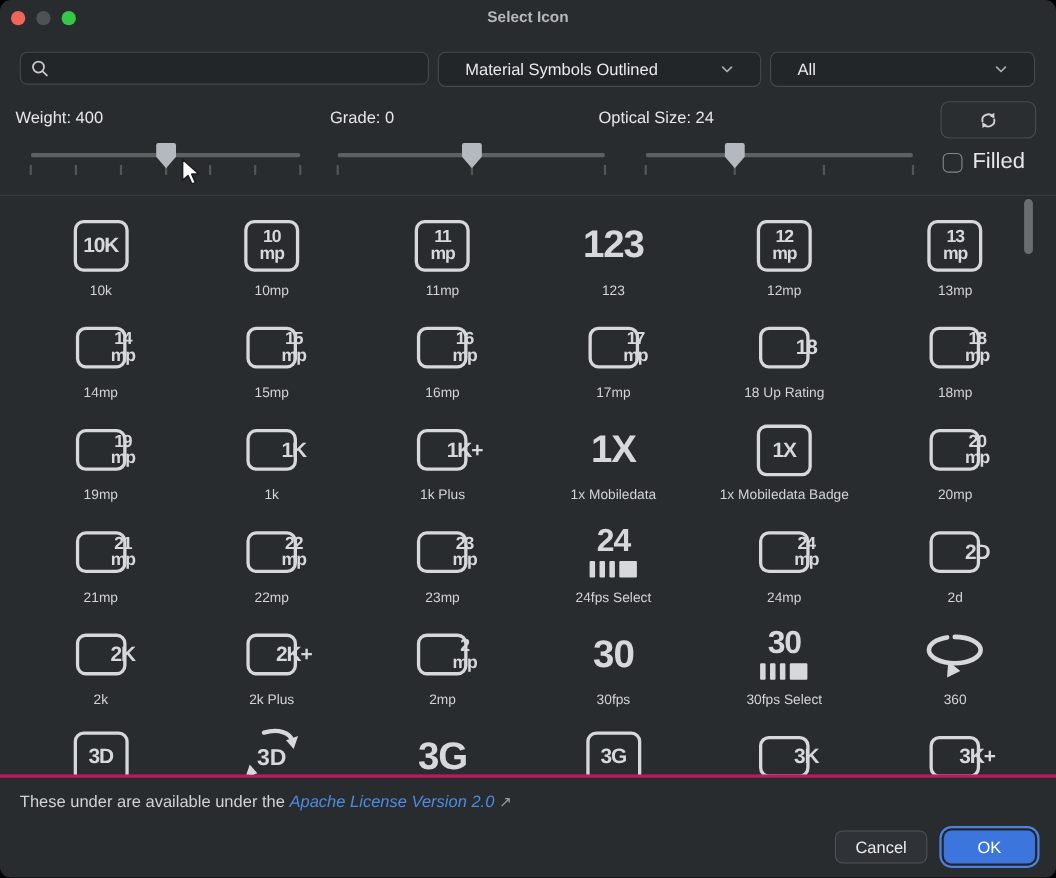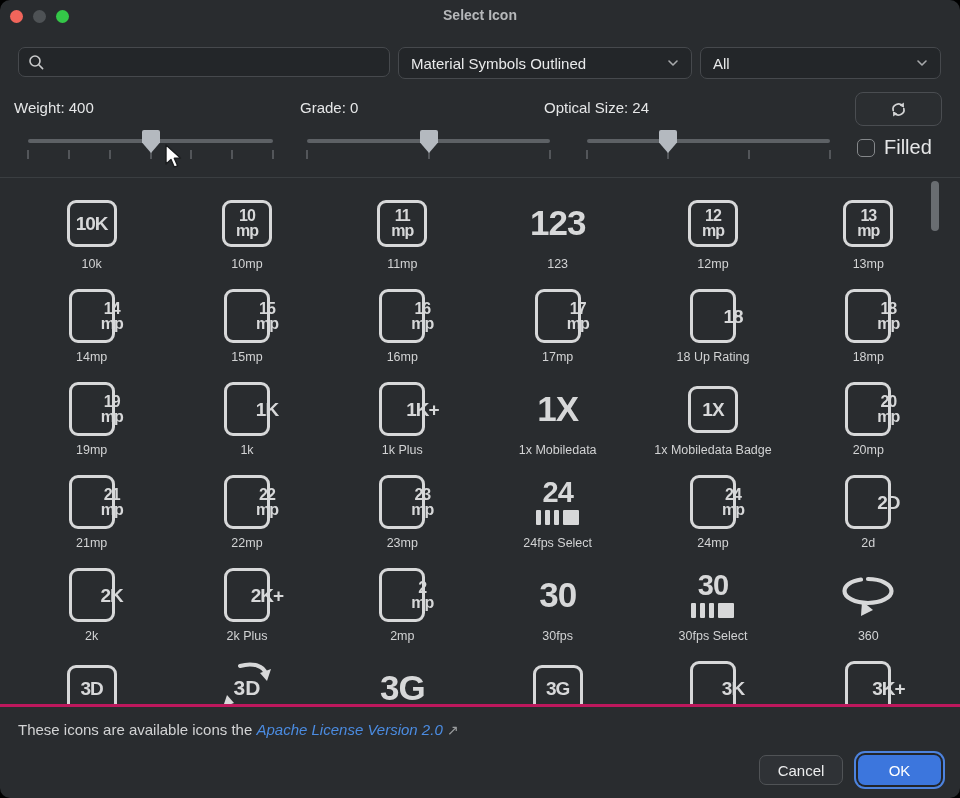--- a/index.html
+++ b/index.html
@@ -13,21 +13,21 @@
   .light{width:13px;height:13px;border-radius:50%;}
   .title{position:absolute;top:7px;left:0;right:0;text-align:center;
          font-size:14px;font-weight:700;color:#b6b8ba;}
 
   
   .toolbar{position:absolute;top:47px;left:18px;right:19px;height:32px;display:flex;gap:8px;}
   .searchbox{width:372px;height:30px;border:1px solid #46494d;border-radius:7px;
              background:#232629;display:flex;align-items:center;padding:0 9px;box-sizing:border-box;}
   .dropdown{height:32px;border:1px solid #46494d;border-radius:7px;background:#232629;
             display:flex;align-items:center;justify-content:space-between;
-            padding:0 12px;box-sizing:border-box;color:#e9eaeb;font-size:15px;}
+            padding:0 24px;box-sizing:border-box;color:#e9eaeb;font-size:15px;}
   .dd-font{width:294px;}
   .dd-cat{flex:1;}
   .chev{color:#a7a9ab;display:flex;}
 
   
   .ctl-label{position:absolute;font-size:15px;color:#e6e7e8;top:99px;}
   .track{position:absolute;top:139px;height:4px;border-radius:2px;background:#5d6165;}
   .tick{position:absolute;top:150px;width:2px;height:9px;background:#53565a;}
   .thumb{position:absolute;top:129px;width:20px;height:25px;}
   .refresh-btn{position:absolute;left:855px;top:92px;width:85px;height:32px;border:1px solid #4a4d51;
@@ -40,21 +40,21 @@
   .grid-panel{position:absolute;top:177px;left:0;right:0;height:530px;box-sizing:border-box;
               border-top:1px solid #3a3e41;border-bottom:3px solid #be185d;overflow:hidden;
               display:grid;grid-template-columns:repeat(6,1fr);grid-auto-rows:93px;
               padding:16px 14px 0;}
   .cell{display:flex;flex-direction:column;align-items:center;}
   .icon-wrap{height:58px;display:flex;align-items:center;justify-content:center;}
   .cell-label{margin-top:5px;font-size:12.5px;color:#d2d3d4;white-space:nowrap;}
   .gbox{border:3.5px solid #d7d8d9;border-radius:9px;color:#d7d8d9;display:flex;flex-direction:column;
         align-items:center;justify-content:center;font-weight:800;box-sizing:border-box;letter-spacing:-1px;}
   .gbox.sq{width:50px;height:47px;}
-  .gbox.port{width:40px;height:54px;padding-left:40px;}
+  .gbox.port{width:40px;height:38px;padding-left:40px;}
   .gbox span{font-size:16px;line-height:15px;}
   .gbox span.one{font-size:19px;}
   .gtext{font-size:35px;font-weight:800;color:#d7d8d9;letter-spacing:-1px;}
   .gfps{display:flex;flex-direction:column;align-items:center;}
   .gfps .num{font-size:29px;line-height:27px;font-weight:800;color:#d7d8d9;letter-spacing:-1px;}
   .gfps .bars{display:flex;gap:4px;margin-top:4px;align-items:flex-end;}
   .gfps .bar{width:5px;height:15px;background:#d7d8d9;border-radius:1px;}
   .gfps .sqr{width:16px;height:15px;background:#d7d8d9;border-radius:1px;}
 
   
@@ -468,21 +468,21 @@
           <div class="gbox port">
             <span class="one">3K+</span>
           </div>
         </div>
       </div>
     </div>
 
   <div class="scroll-thumb"></div>
 
   <div class="license">
-    <span>These icons are available icons the </span><a href="#">Apache License Version 2.0</a>
+    <span>These under are available under the </span><a href="#">Apache License Version 2.0</a>
     <span class="ext-arrow">↗</span>
   </div>
   <div class="btn btn-cancel">Cancel</div>
   <div class="btn btn-ok">OK</div>
 
   <div class="cursor">
     <svg width="22" height="26" viewBox="0 0 22 26">
       <path d="M2 1 L2 20 L7 15.5 L10.3 23.2 L13.6 21.8 L10.3 14.3 L16.5 14 Z" fill="#fff" stroke="#1b1d1f" stroke-width="1.4" stroke-linejoin="round"></path>
     </svg>
   </div>

